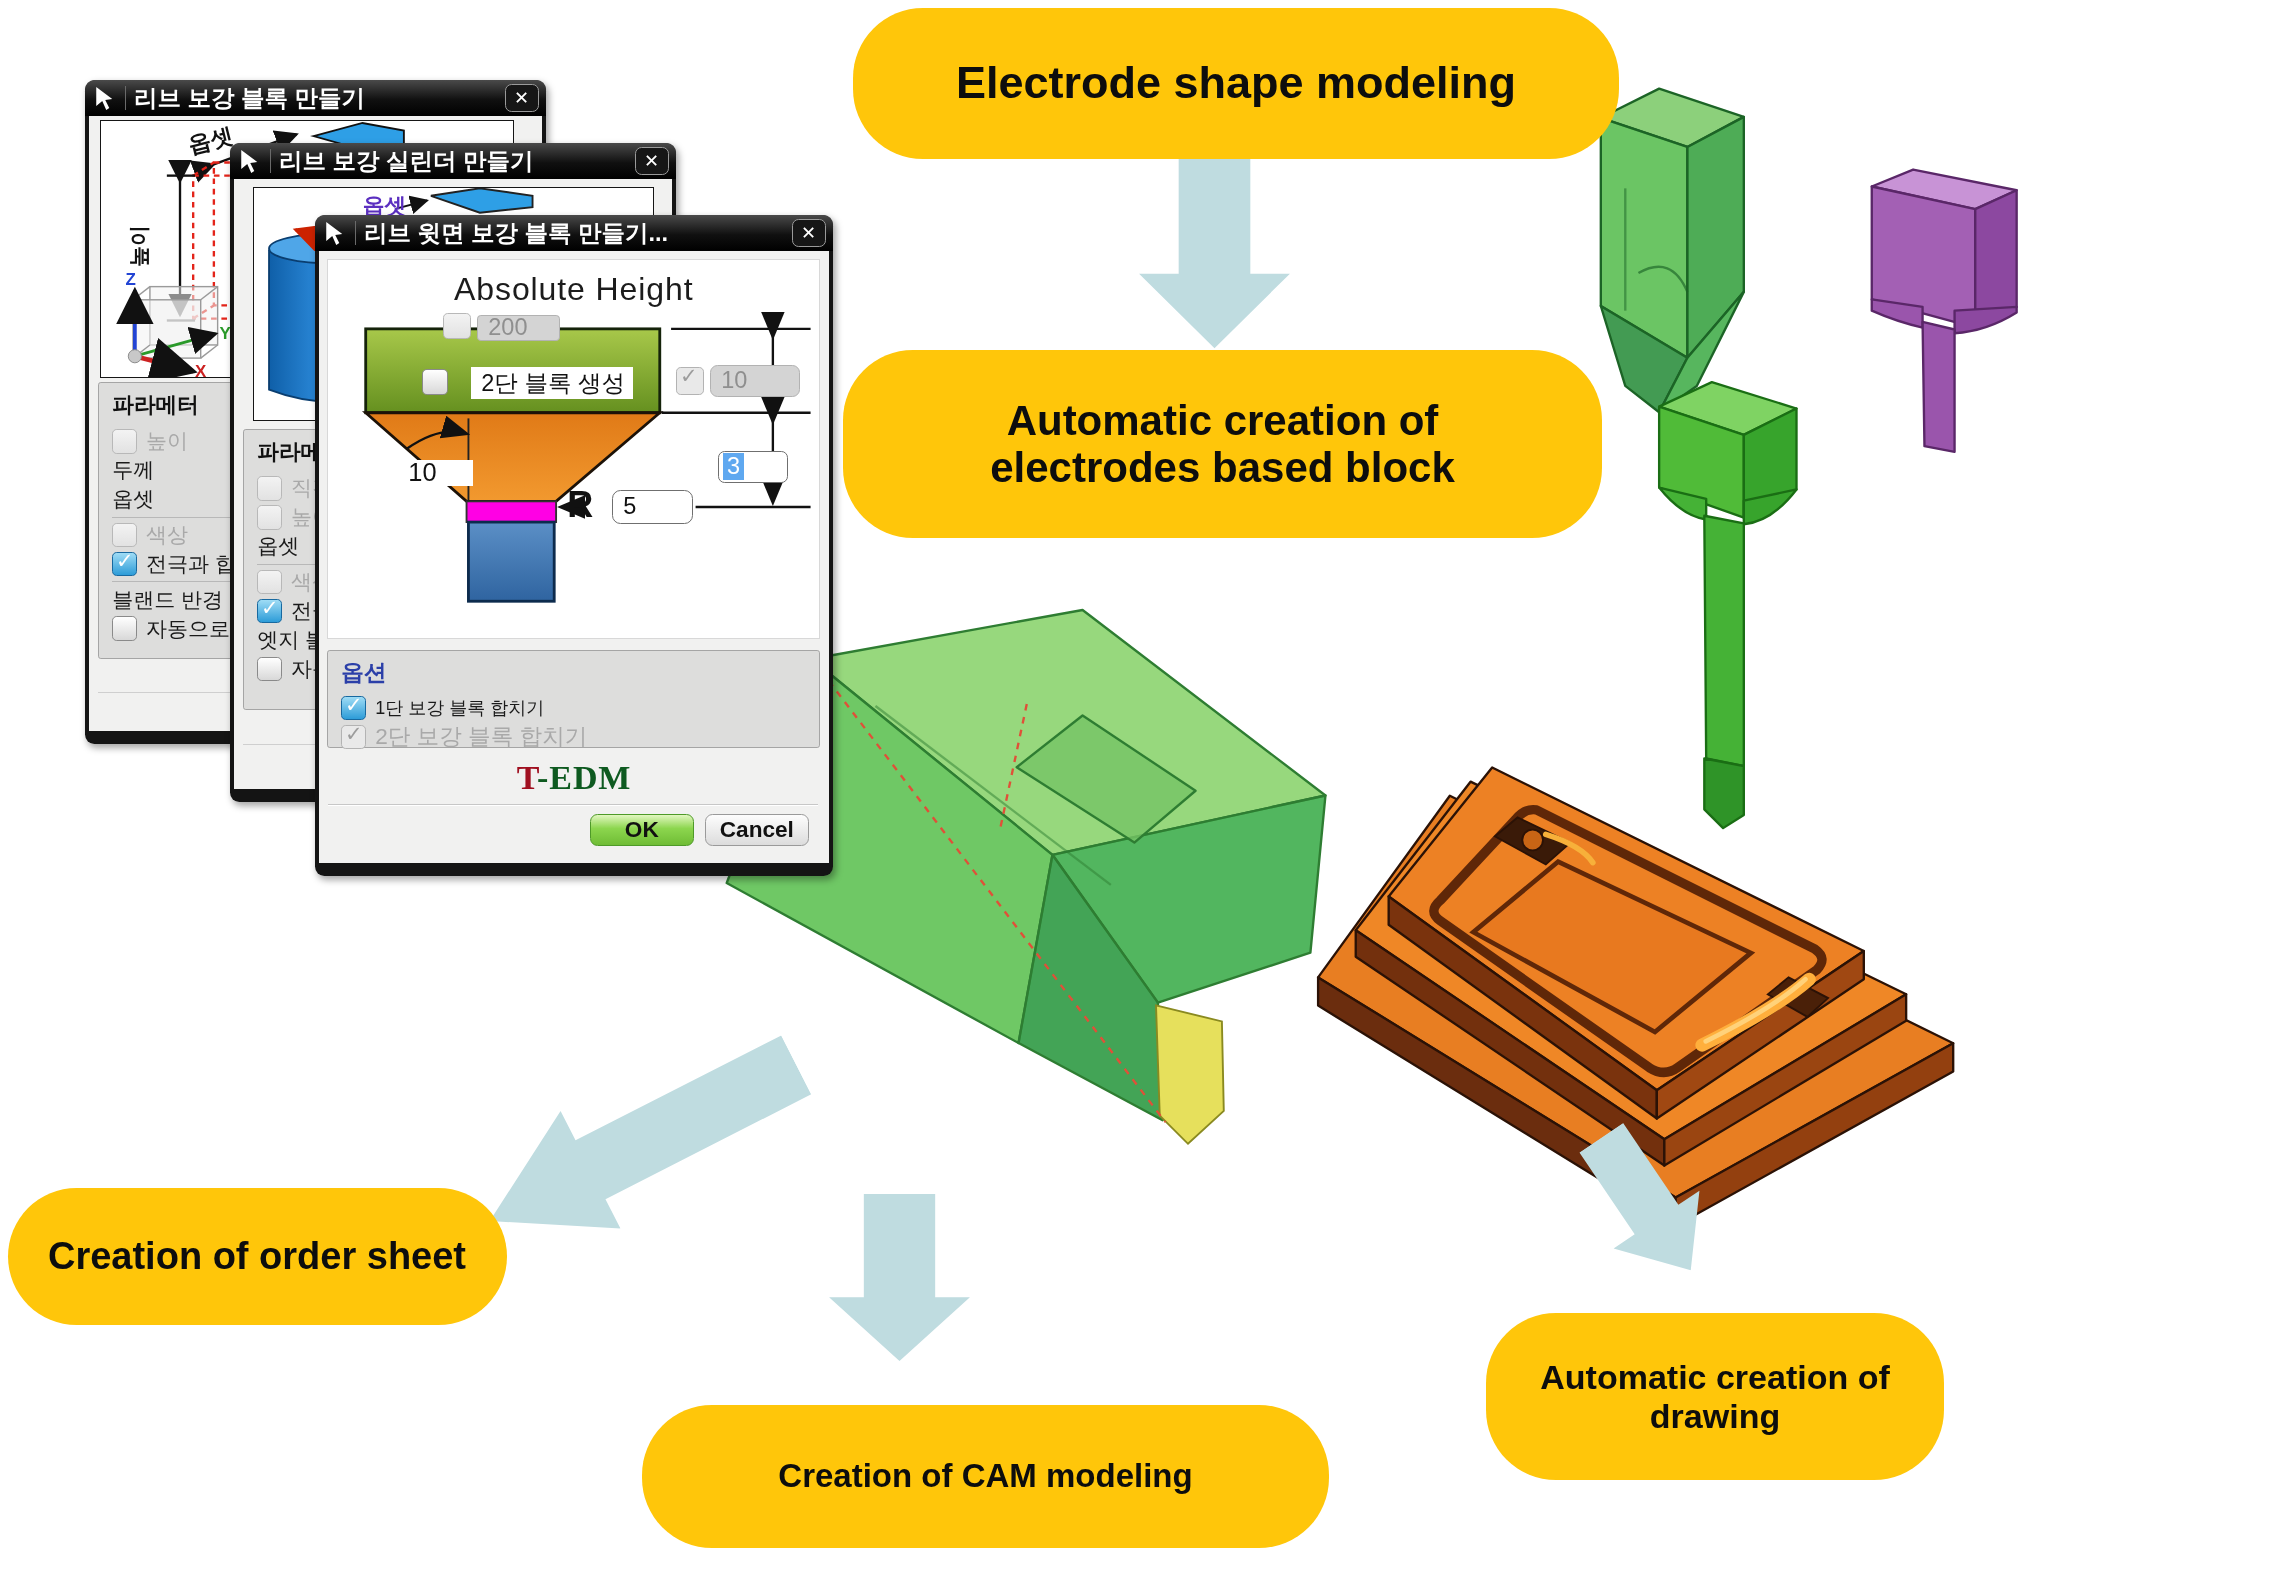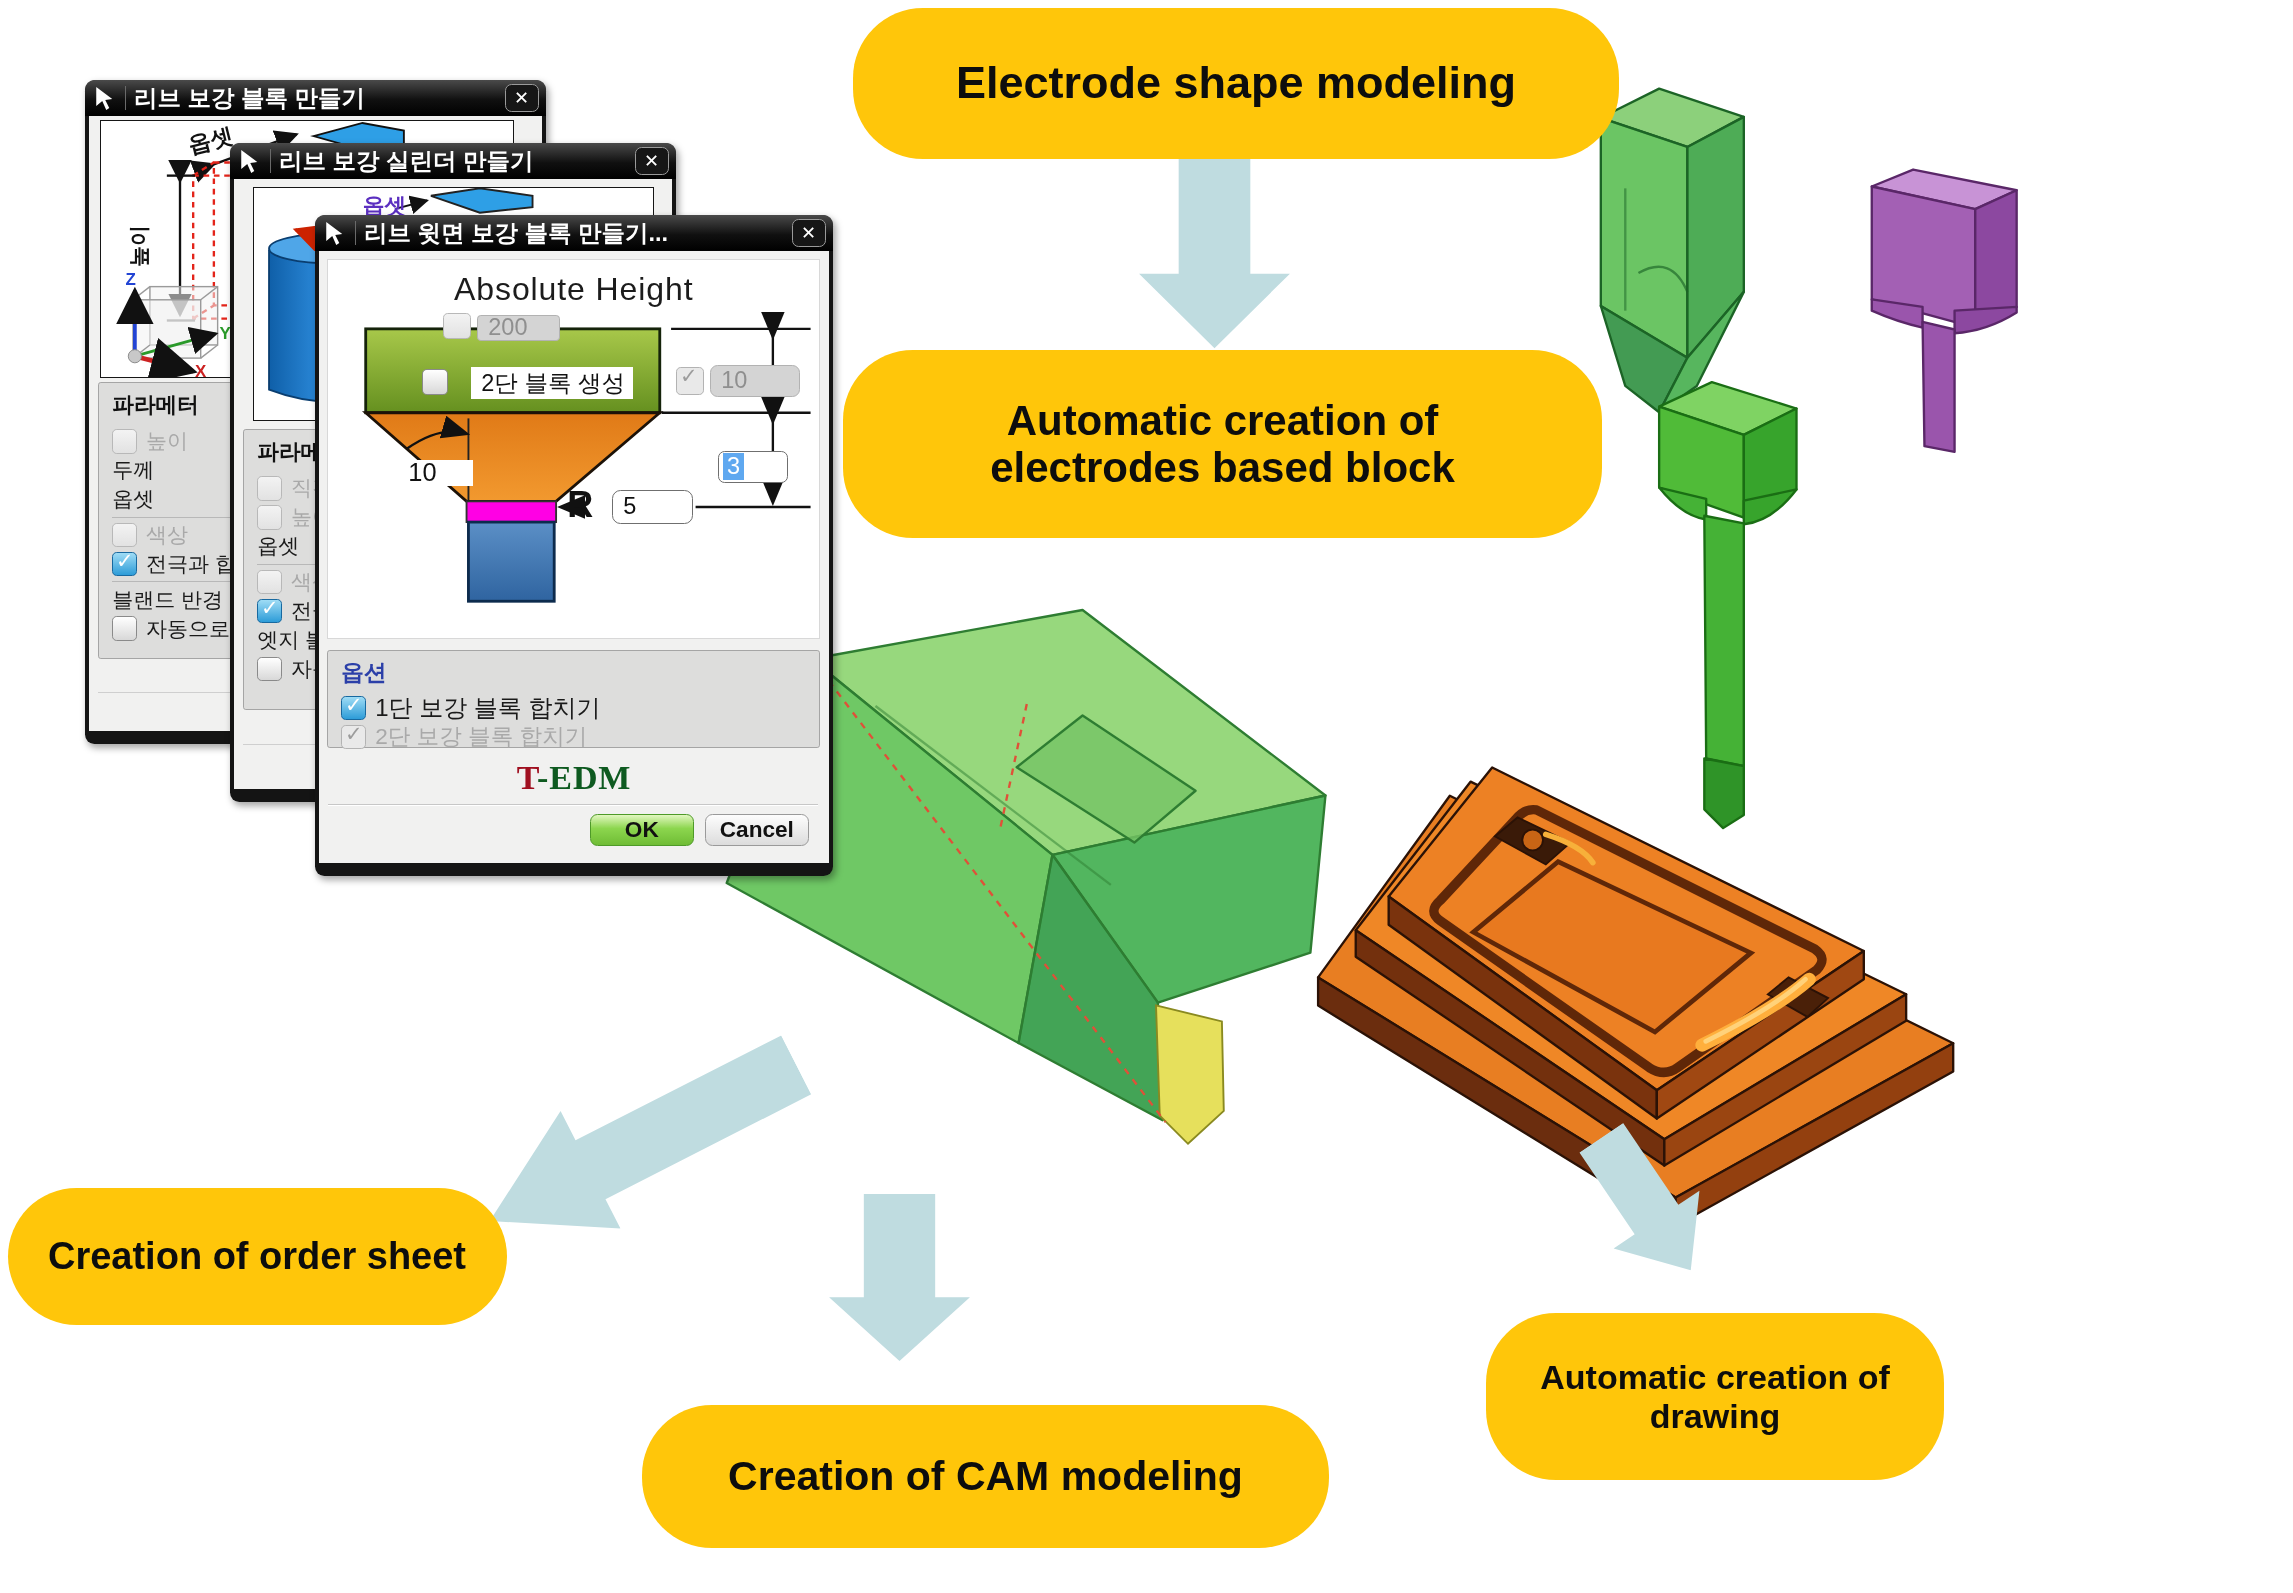--- a/index.html
+++ b/index.html
@@ -7,21 +7,21 @@
        font-family:"Liberation Sans","DejaVu Sans",sans-serif;}
   .stage{position:absolute;inset:0;}
 
   
   .pill{position:absolute;background:#FFC60A;border-radius:70px;display:flex;
         align-items:center;justify-content:center;text-align:center;
         font-weight:bold;color:#0d0d0d;white-space:pre-line;line-height:1.12;}
   .pill1{left:853px;top:7.5px;width:766px;height:151px;font-size:45px;}
   .pill2{left:843px;top:350px;width:759px;height:188px;font-size:42px;}
   .pill3{left:7.5px;top:1188px;width:499px;height:137px;font-size:38px;}
-  .pill4{left:642px;top:1405px;width:687px;height:143px;font-size:41px;}
+  .pill4{left:642px;top:1405px;width:687px;height:143px;font-size:33px;}
   .pill5{left:1486px;top:1313px;width:458px;height:167px;font-size:34px;}
   .arrow{position:absolute;}
 
   
   .dialog{position:absolute;background:#141414;border-radius:11.3px 11.3px 9.4px 9.4px;
           box-shadow:2.8px 3.8px 7.5px rgba(0,0,0,.35);}
   .d1{left:85px;top:80px;width:461px;height:664px;z-index:10;}
   .d2{left:230px;top:143px;width:446px;height:659px;z-index:11;}
   .d3{left:315px;top:215px;width:518px;height:661px;z-index:12;}
   .titlebar{position:absolute;left:0;right:0;top:0;height:36px;display:flex;
@@ -390,21 +390,21 @@
         <div class="field grayf" style="left:382px;top:105px;width:90px;height:32px;border-radius:7.5px;">10</div>
         <div class="field whitef" style="left:390px;top:191px;width:70px;height:32px;padding-left:3.8px;">
             <span class="sel">3</span>
           </div>
         <div class="field plainf" style="left:70px;top:200px;width:75px;height:26px;font-size:25.4px;">10</div>
         <div class="rlab3" style="left:239px;top:224px;">R</div>
         <div class="field whitef" style="left:284px;top:230px;width:81px;height:34px;border-radius:8.5px;">5</div>
       </div>
       <div class="opts3">
         <div class="ohdr">옵션</div>
-        <div class="prow" style="font-size:24px;">
+        <div class="prow" style="font-size:18px;">
             <span class="cb chk"></span>
             <span>1단 보강 블록 합치기</span>
           </div>
         <div class="prow gray" style="font-size:22.6px;">
             <span class="cb chkdis"></span>
             <span>2단 보강 블록 합치기</span>
           </div>
       </div>
       <div class="logo3"><span class="lt">T</span><span class="lr">-EDM</span></div>
       <div class="hr3"></div>

